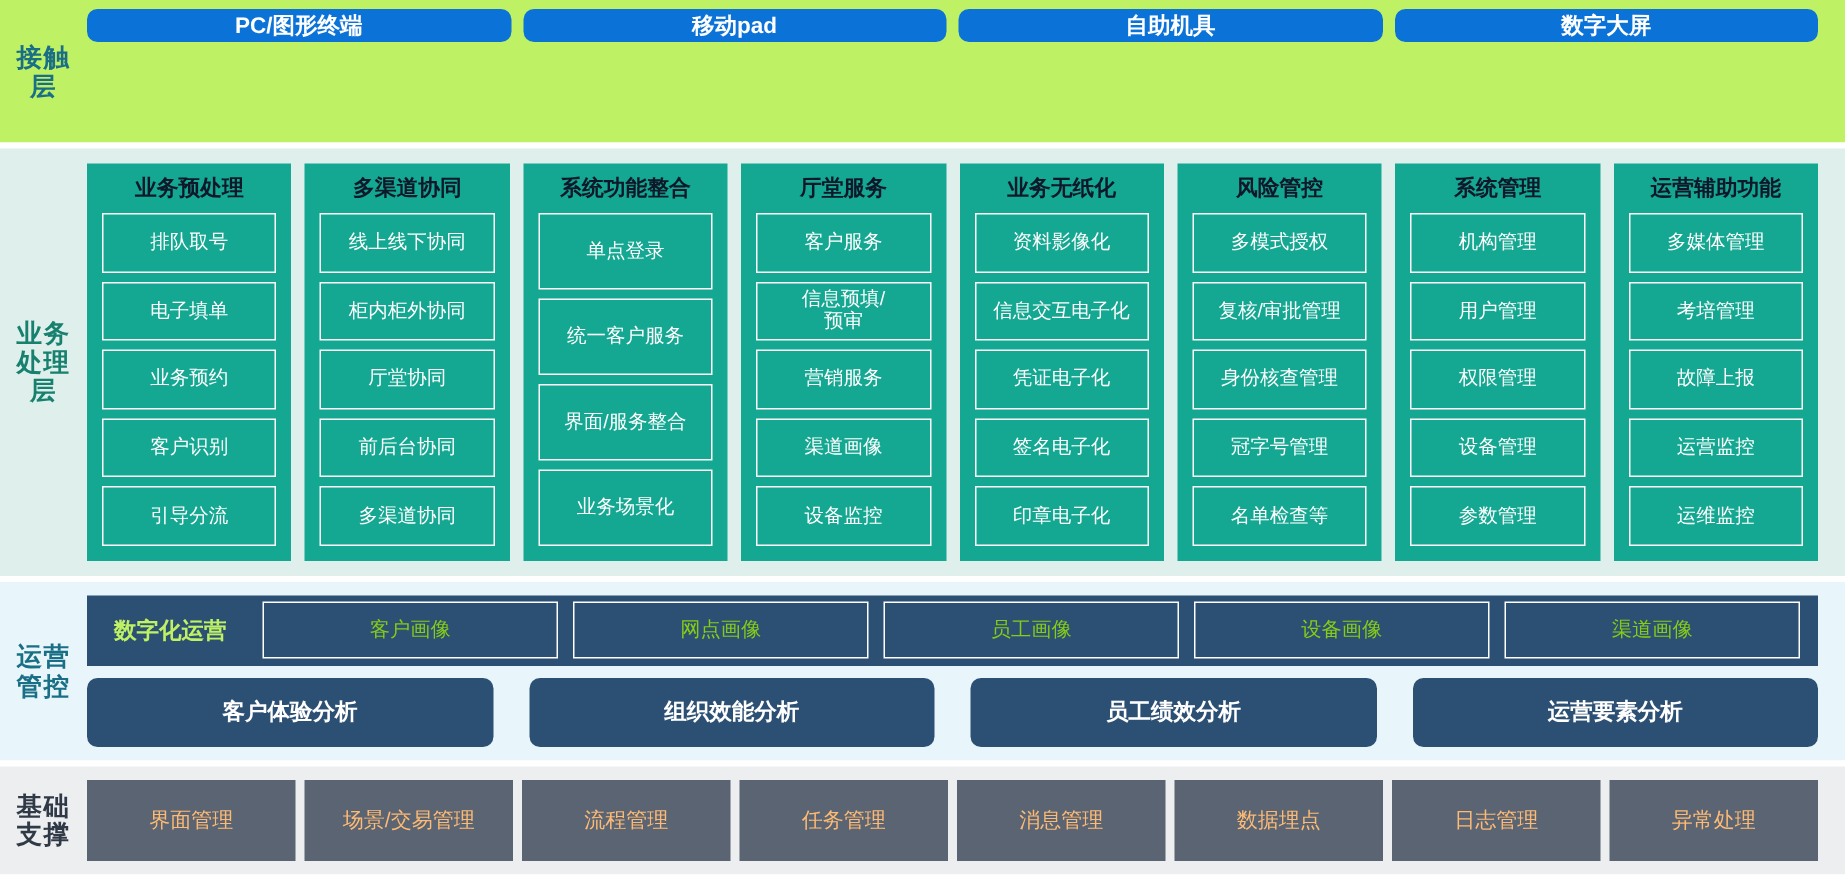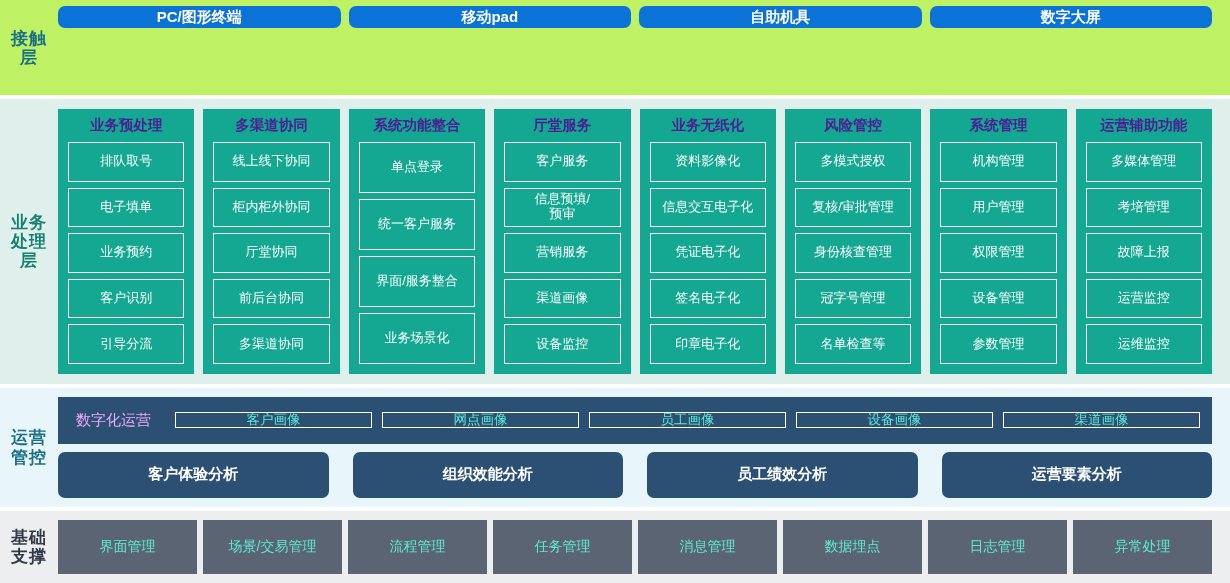--- a/index.html
+++ b/index.html
@@ -129,21 +129,21 @@
     flex: 1 1 0;
     background: #14a791;
     display: flex;
     flex-direction: column;
     align-items: center;
     padding: 7px 10px 10px 10px;
     box-sizing: border-box;
     min-width: 0;
   }
   .biz-col-title {
-    color: #4c1d95;
+    color: #0f172a;
     font-weight: bold;
     font-size: 14.5px;
     margin-bottom: 7px;
     white-space: nowrap;
   }
   .biz-items {
     display: flex;
     flex-direction: column;
     gap: 6px;
     width: 100%;
@@ -181,31 +181,31 @@
   .ops-row1 {
     flex: 1 1 0;
     background: #2c4f74;
     display: flex;
     align-items: center;
     gap: 10px;
     padding: 0 12px 0 10px;
     box-sizing: border-box;
   }
   .ops-row1-title {
-    color: #f0abfc;
-    font-weight: normal;
+    color: #bef264;
+    font-weight: bold;
     font-size: 15px;
     white-space: nowrap;
     padding: 0 14px 0 8px;
   }
   .ops-chip {
     flex: 1 1 0;
-    height: 16px;
+    height: 38px;
     border: 1px solid #ffffff;
-    color: #5eead4;
+    color: #84cc16;
     font-size: 13.5px;
     display: flex;
     align-items: center;
     justify-content: center;
     box-sizing: border-box;
     white-space: nowrap;
   }
   .ops-row2 {
     flex: 1 1 0;
     display: flex;
@@ -233,21 +233,21 @@
   .band-base .band-label { color: #303a46; font-size: 17px; }
   .base-body {
     display: flex;
     gap: 6px;
     padding-right: 18px;
     height: 100%;
   }
   .base-chip {
     flex: 1 1 0;
     background: #5a6472;
-    color: #5eead4;
+    color: #fdba74;
     font-size: 14px;
     display: flex;
     align-items: center;
     justify-content: center;
     box-sizing: border-box;
     white-space: nowrap;
   }
 
   .gap-white { height: 4px; background: #ffffff; }
 </style>

